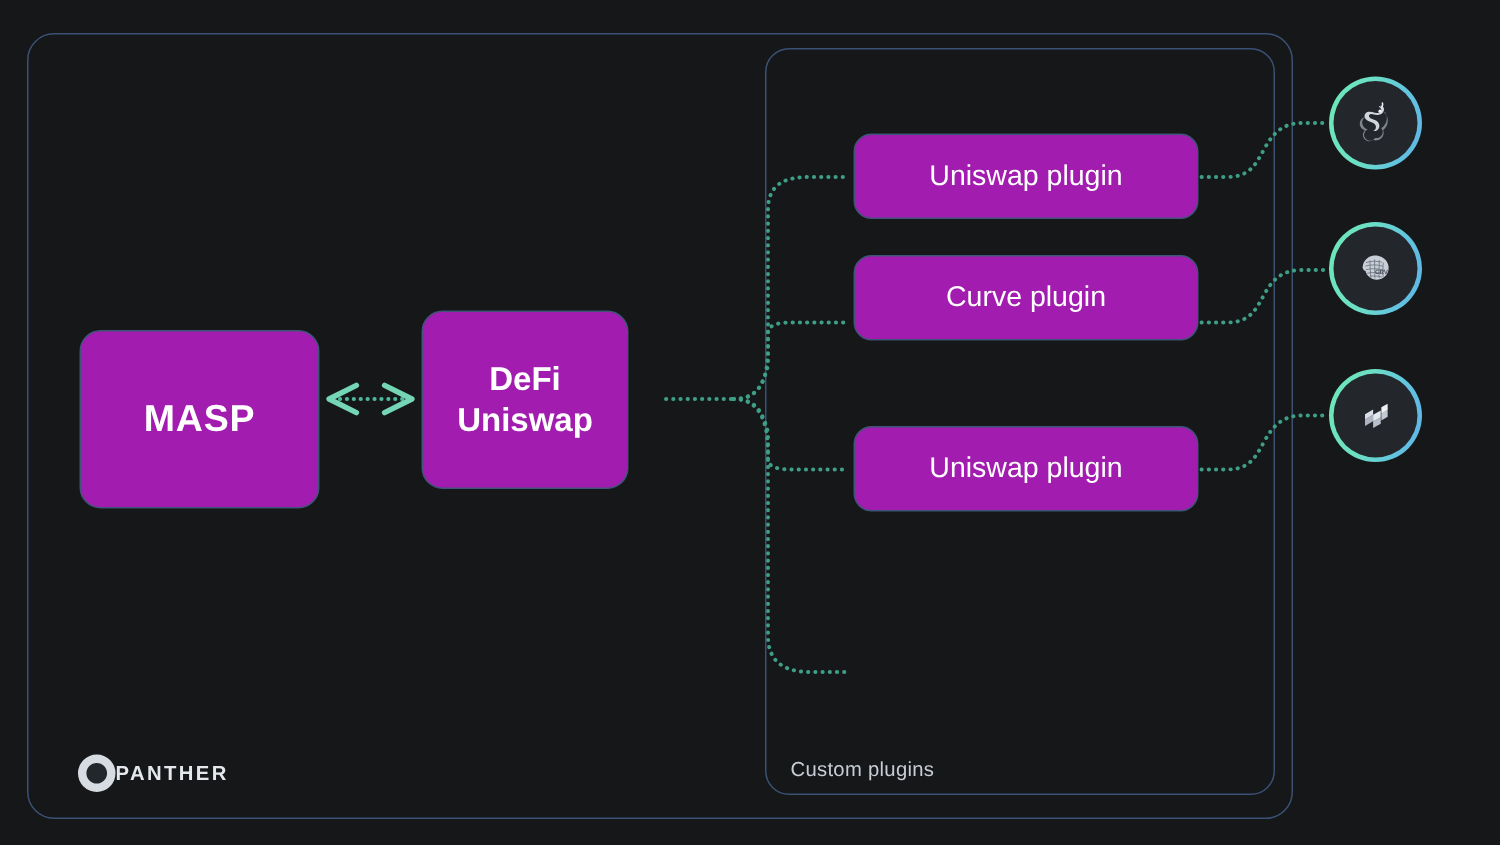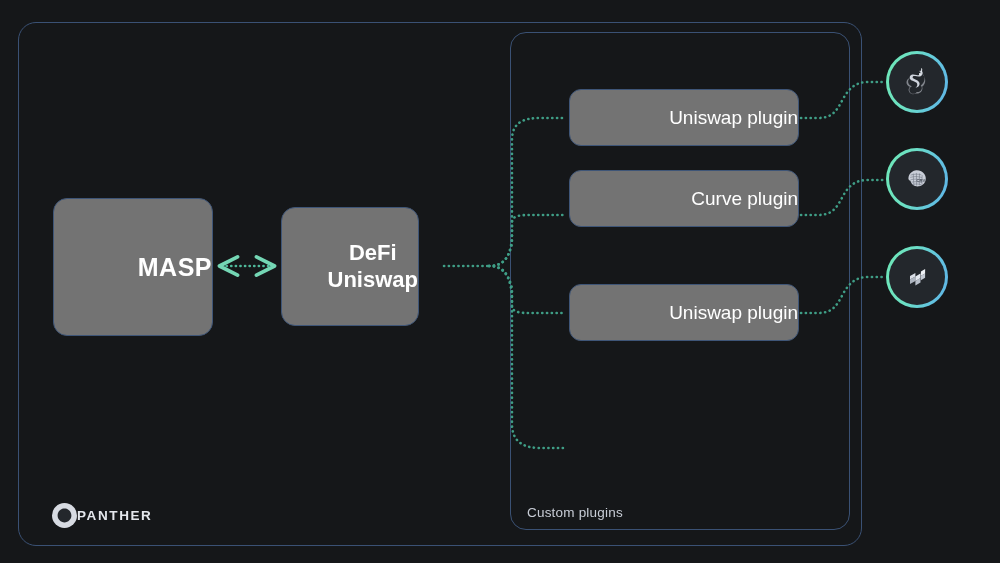--- a/index.html
+++ b/index.html
@@ -23,28 +23,28 @@
     border:1px solid #3a5174; border-radius:16px;
   }
   .panel-caption{
     position:absolute; left:527px; top:505px;
     font-size:13.5px; color:#c8cdd6; letter-spacing:.2px;
   }
 
   
   .node{
     position:absolute;
-    background:#737373;
+    background:#a21caf;
     border:1px solid #3e5madeup;
     border-radius:14px;
-    display:flex; align-items:center; justify-content:flex-end;
+    display:flex; align-items:center; justify-content:center;
     color:#ffffff; text-align:center;
   }
   .node{ border:1px solid #3e5577; }
-  .node-masp{ left:53px; top:198px; width:160px; height:138px; font-size:25px; font-weight:700; letter-spacing:.5px; }
+  .node-masp{ left:53px; top:220px; width:160px; height:119px; font-size:25px; font-weight:700; letter-spacing:.5px; }
   .node-adaptor{ left:281px; top:207px; width:138px; height:119px; font-size:22px; font-weight:700; line-height:1.22; }
   .plugin-box{
     left:569px; width:230px; height:57px;
     font-size:19px; font-weight:400; border-radius:12px;
   }
   .p-uniswap { top:89px; }
   .p-curve   { top:170px; }
   .p-compound{ top:284px; }
   .p-other   { top:420px; }
 

